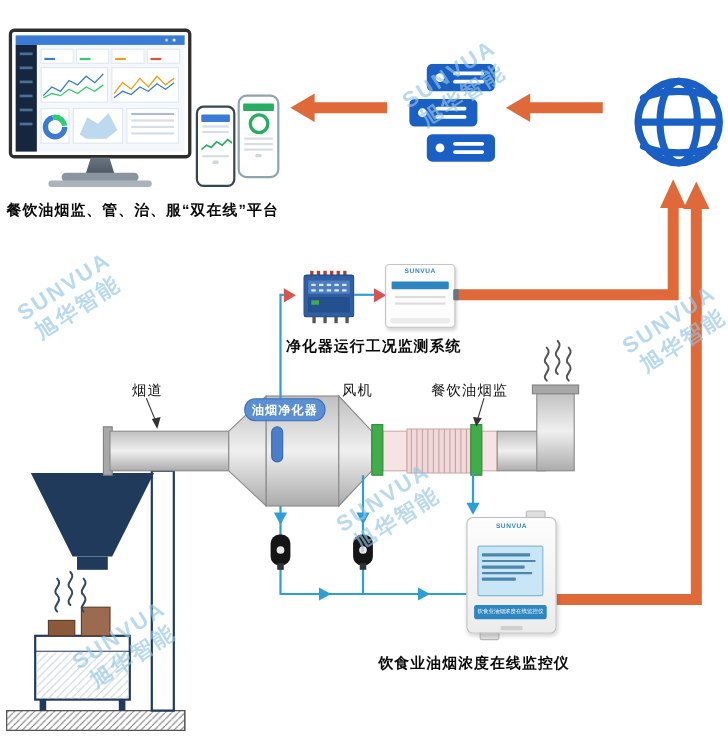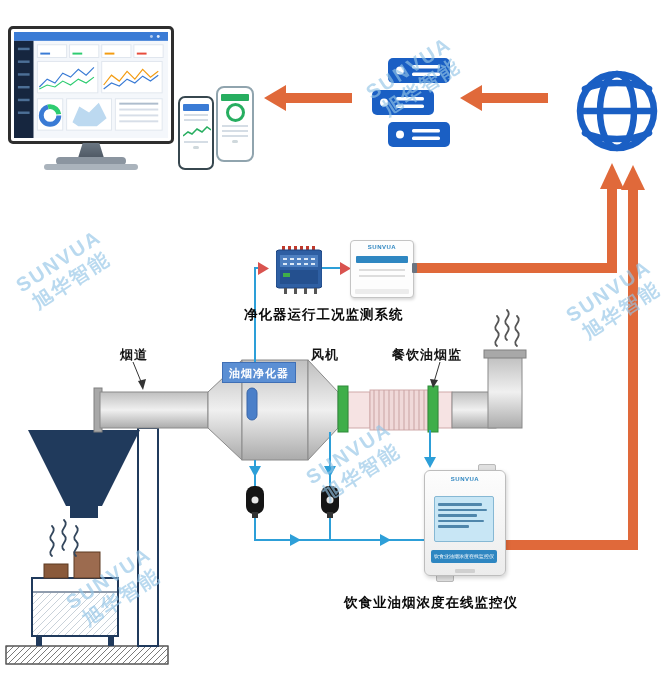--- a/index.html
+++ b/index.html
@@ -33,23 +33,23 @@
   
   .phone{position:absolute;box-sizing:border-box;background:#fff;z-index:3;}
   .phone1{left:178px;top:96px;width:36px;height:74px;border:2px solid #37474f;border-radius:7px;padding:6px 3px 5px;}
   .phone2{left:216px;top:86px;width:38px;height:76px;border:2px solid #90a4ae;border-radius:8px;padding:6px 3px 5px;}
   .p-bar{height:7px;border-radius:1px;}
   .p-line{height:2px;background:#d5dde5;margin:3px 1px;}
   .p-dot{width:6px;height:3px;background:#cfd8dc;border-radius:2px;margin:2px auto 0;}
   .p-ring{width:13px;height:13px;border:3px solid #27ae60;border-radius:50%;margin:2px auto;}
   
   .caption{position:absolute;font-size:13.5px;font-weight:600;color:#0a0a0a;letter-spacing:1px;z-index:5;white-space:nowrap;}
-  .ductlabel{position:absolute;font-size:13px;font-weight:700;color:#141414;letter-spacing:1px;z-index:5;white-space:nowrap;}
+  .ductlabel{position:absolute;font-size:13px;font-weight:400;color:#141414;letter-spacing:1px;z-index:5;white-space:nowrap;}
   .purifier-tag{position:absolute;left:222px;top:362px;width:74px;height:21px;background:var(--purifier-label-blue);
-      border:1px solid #3f6fb5;border-radius:0;color:#fff;font-size:11px;font-weight:600;line-height:21px;
+      border:1px solid #3f6fb5;border-radius:10px;color:#fff;font-size:11px;font-weight:600;line-height:21px;
       text-align:center;letter-spacing:1px;z-index:4;box-sizing:border-box;}
   
   .pcb{position:absolute;left:276px;top:246px;width:46px;height:48px;z-index:4;}
   .transmitter{position:absolute;left:350px;top:240px;width:62px;height:56px;background:#fdfdfd;
       border:1px solid #c4c4c4;border-radius:4px;box-shadow:1px 2px 3px rgba(0,0,0,.15);z-index:4;}
   .t-brand{position:absolute;top:3px;left:0;right:0;text-align:center;font-size:6px;color:var(--device-label-blue);
       font-weight:bold;letter-spacing:.5px;}
   .t-bar{position:absolute;left:5px;right:5px;top:15px;height:7px;background:var(--device-label-blue);border-radius:1px;}
   .t-line{position:absolute;left:8px;right:8px;height:2px;background:#ddd;}
   .t-conn{position:absolute;right:-4px;top:22px;width:5px;height:10px;background:#6b7480;border-radius:1px;}
@@ -371,21 +371,22 @@
       <div class="s-line" style="width:85%"></div>
       <div class="s-line" style="width:95%"></div>
       <div class="s-line" style="width:75%"></div>
       <div class="s-line" style="width:88%"></div>
       <div class="s-line" style="width:60%"></div>
     </div>
     <div class="omon-bar">饮食业油烟浓度在线监控仪</div>
     <div class="omon-foot"></div>
   </div>
 
-  <div class="caption" style="left:244px;top:306px">净化器运行工况监测系统</div>
+  <div class="caption" style="left:6px;top:182px">餐饮油烟监、管、治、服“双在线”平台</div>
+  <div class="caption" style="left:260px;top:306px">净化器运行工况监测系统</div>
   <div class="caption" style="left:344px;top:594px">饮食业油烟浓度在线监控仪</div>
 
   <div class="ductlabel" style="left:120px;top:346px">烟道</div>
   <div class="ductlabel" style="left:311px;top:346px">风机</div>
   <div class="ductlabel" style="left:392px;top:346px">餐饮油烟监</div>
   <div class="purifier-tag">油烟净化器</div>
 
   <div class="wm" style="left:355px;top:55px">
     <span>SUNVUA</span>
     <span>旭华智能</span>

